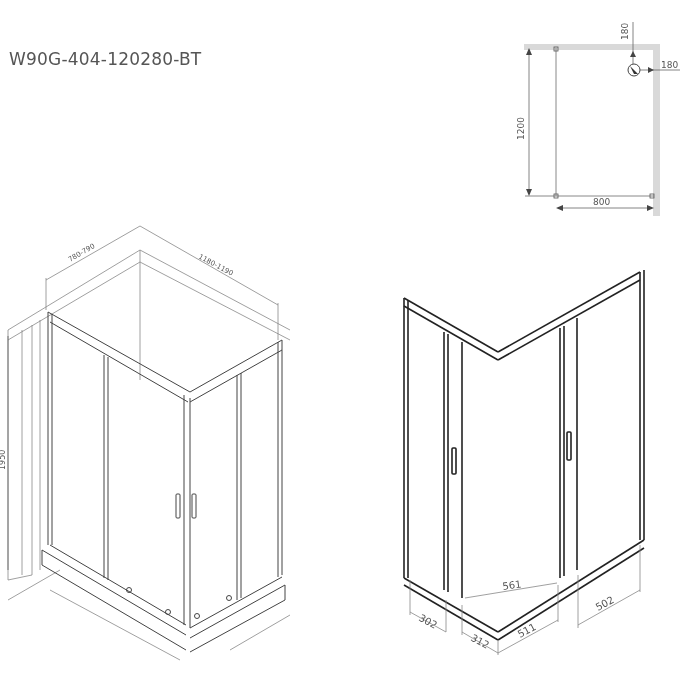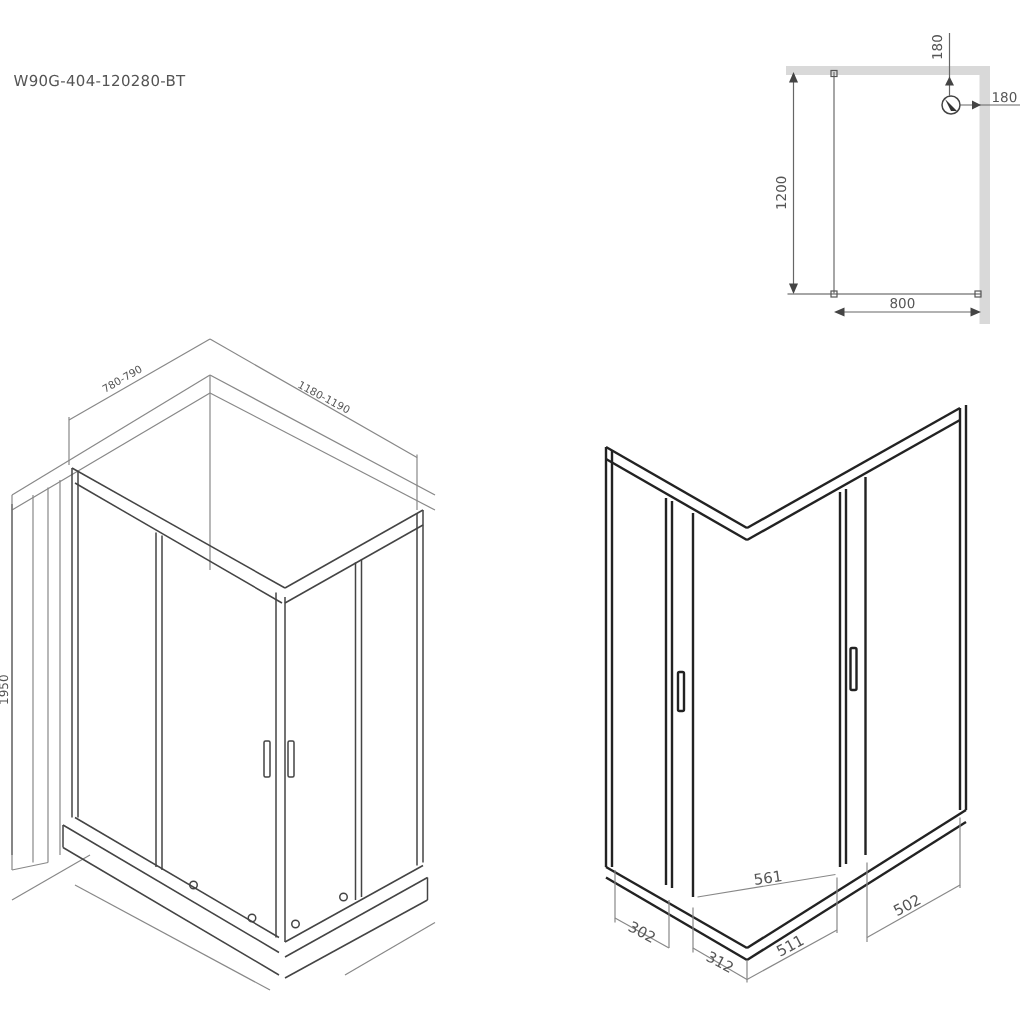--- a/index.html
+++ b/index.html
@@ -1,18 +1,18 @@
 <!DOCTYPE html>
 <html><head>
 <meta charset="utf-8">
 <style>
   html, body { margin: 0; padding: 0; background: #ffffff; }
   body { width: 680px; height: 680px; position: relative; overflow: hidden;
          font-family: "DejaVu Sans", sans-serif; }
-  .title { position: absolute; left: 9px; top: 49px; font-size: 10px; color: #555;
+  .title { position: absolute; left: 9px; top: 49px; font-size: 17px; color: #555;
            letter-spacing: 0.2px; font-family: "DejaVu Sans", sans-serif; }
   svg { position: absolute; left: 0; top: 0; }
   .dim { font-family: "DejaVu Sans", sans-serif; fill: #555; }
 </style>
 </head>
 <body>
 
 <div class="title">W90G-404-120280-BT</div>
 
 <svg width="680" height="680" viewBox="0 0 680 680">

